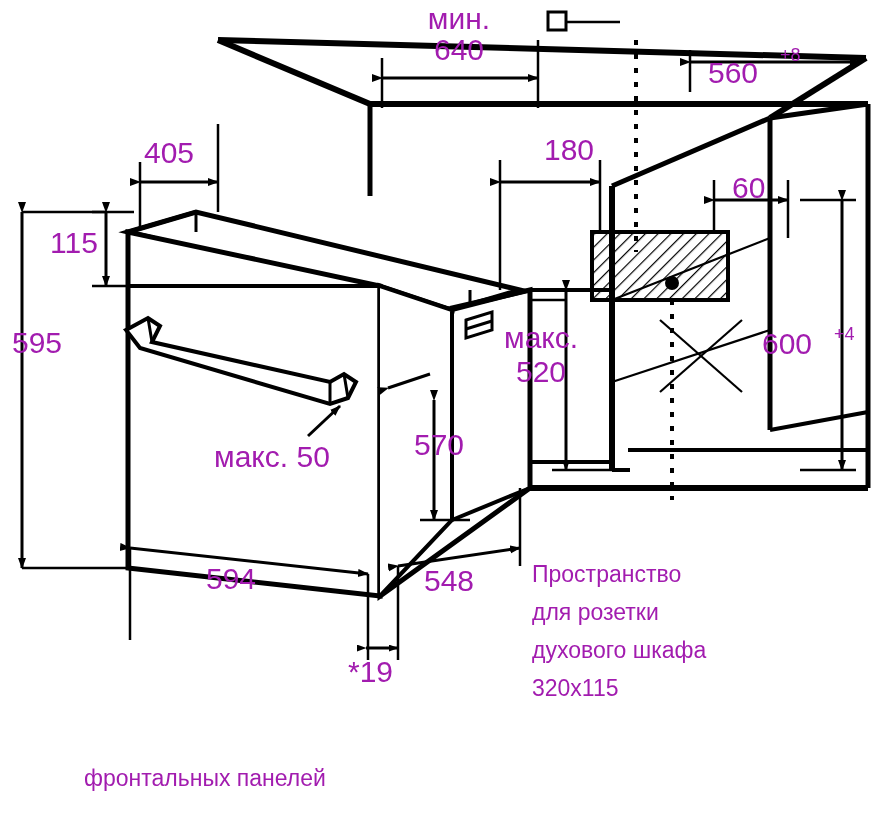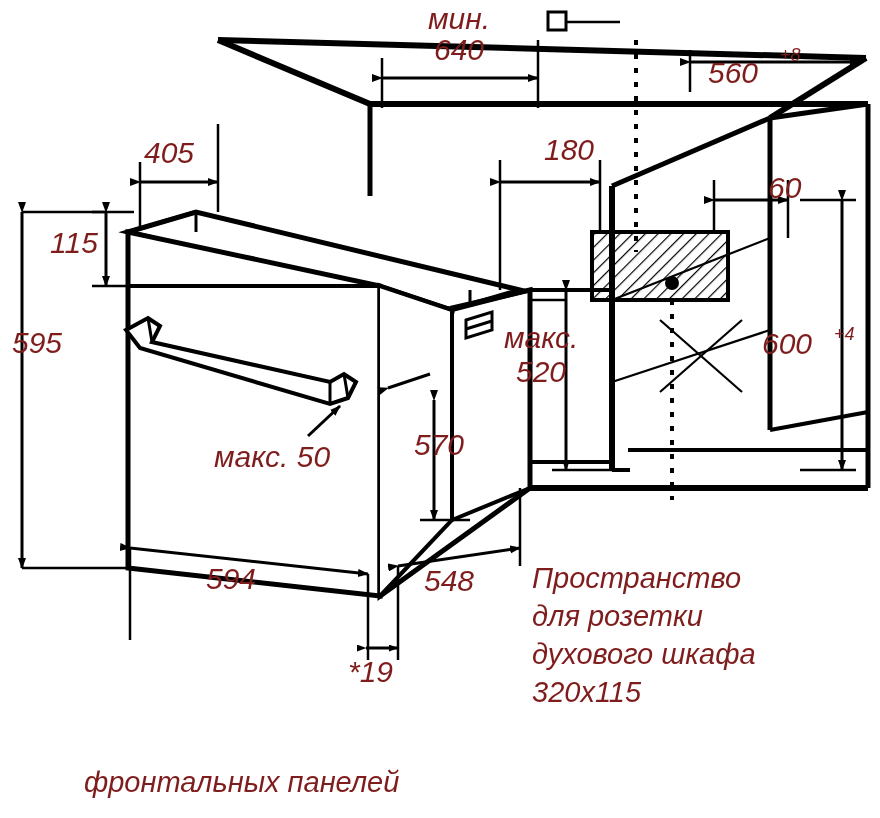--- a/index.html
+++ b/index.html
@@ -23,28 +23,27 @@
   #drawing {
     position: absolute;
     left: 0;
     top: 0;
     width: 880px;
     height: 818px;
   }
   .lbl {
     position: absolute;
     font-family: "Liberation Sans", sans-serif;
-    color: #7f1d1d;
+    color: #a21caf;
     white-space: pre;
     line-height: 1.12;
     letter-spacing: 0px;
-    font-style: italic;
   }
   .lbl.big { font-size: 30px; }
-  .lbl.mid { font-size: 29px; }
+  .lbl.mid { font-size: 23px; }
   .lbl.sup { font-size: 18px; }
   .ctr { text-align: center; }
 </style>
 </head>
 <body>
 
 <div id="stage">
 
   <svg id="drawing" viewBox="0 0 880 818">
     <defs>
@@ -182,21 +181,21 @@
   <div class="lbl big ctr" style="left:411px; top:33px; width:96px;">640</div>
 
 
   <div class="lbl big" style="left:708px; top:56px;">560</div>
   <div class="lbl sup" style="left:780px; top:45px;">+8</div>
 
   <div class="lbl big" style="left:144px; top:112px;margin-top:24px;">405</div>
 
   <div class="lbl big" style="left:544px; top:133px;">180</div>
 
-  <div class="lbl big" style="left:768px; top:171px;">60</div>
+  <div class="lbl big" style="left:732px; top:171px;">60</div>
 
   <div class="lbl big" style="left:34px; top:226px;margin-left:16px;">115</div>
 
   <div class="lbl big" style="left:12px; top:326px;">595</div>
 
   <div class="lbl big" style="left:762px; top:327px;">600</div>
   <div class="lbl sup" style="left:834px; top:324px;">+4</div>
 
   <div class="lbl big" style="left:504px; top:321px;">макс.</div>
   <div class="lbl big" style="left:516px; top:355px;">520</div>

